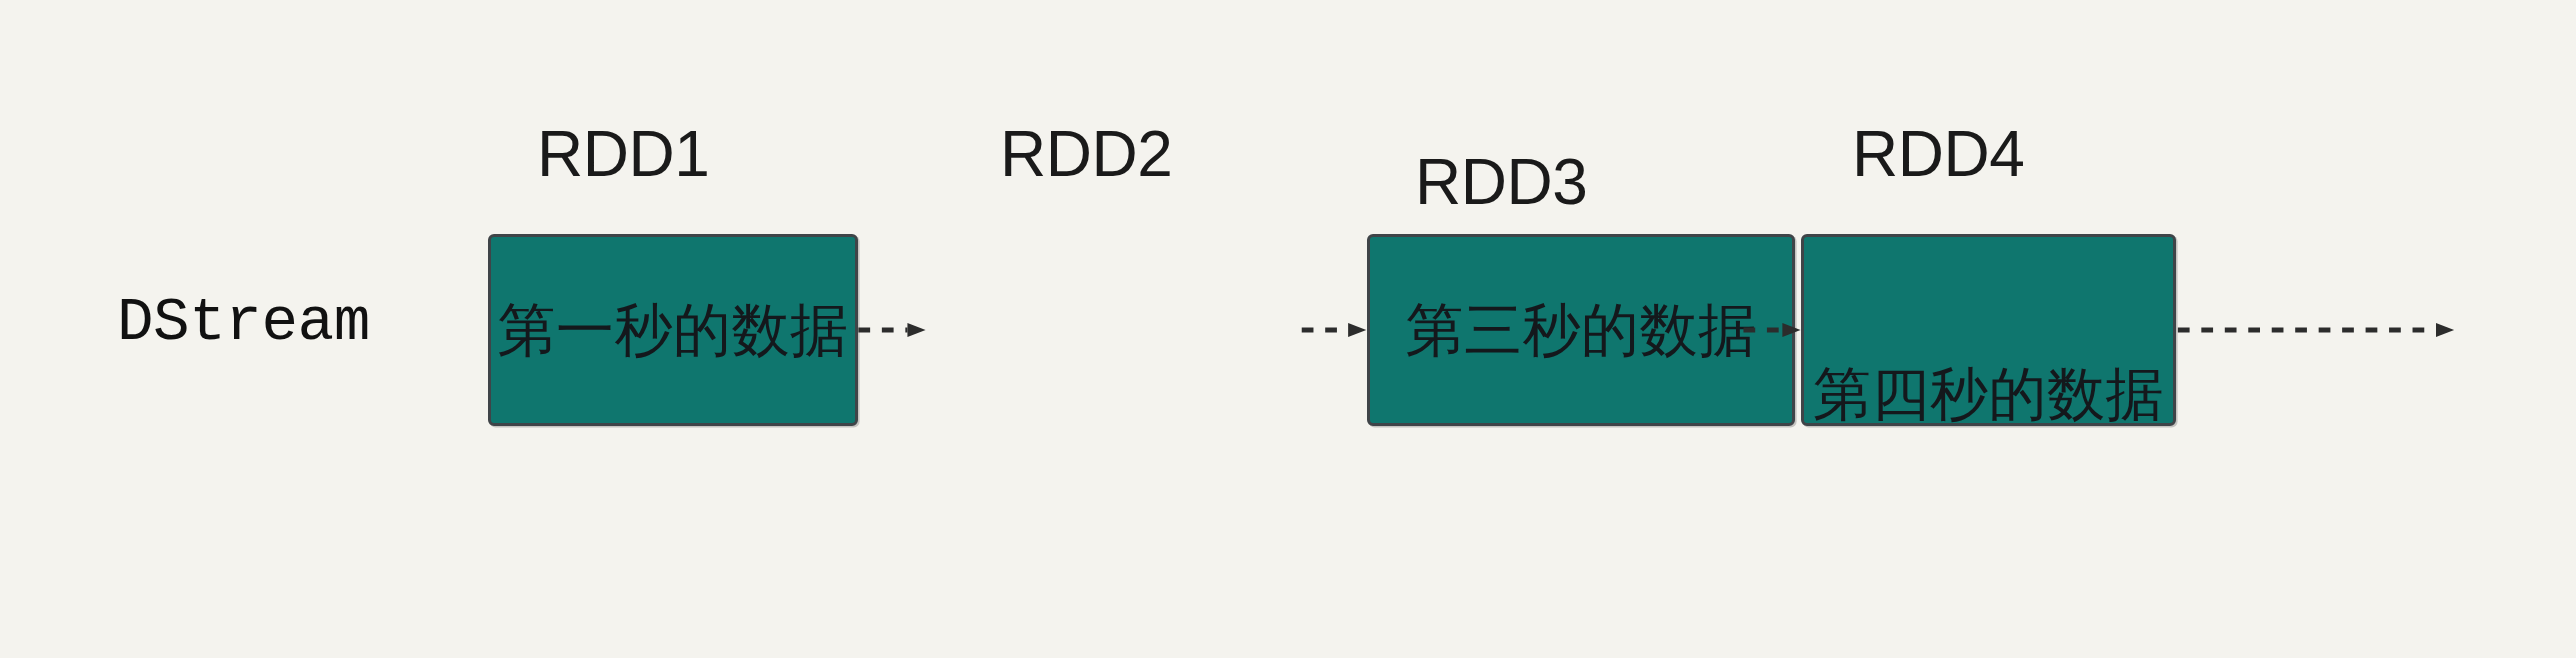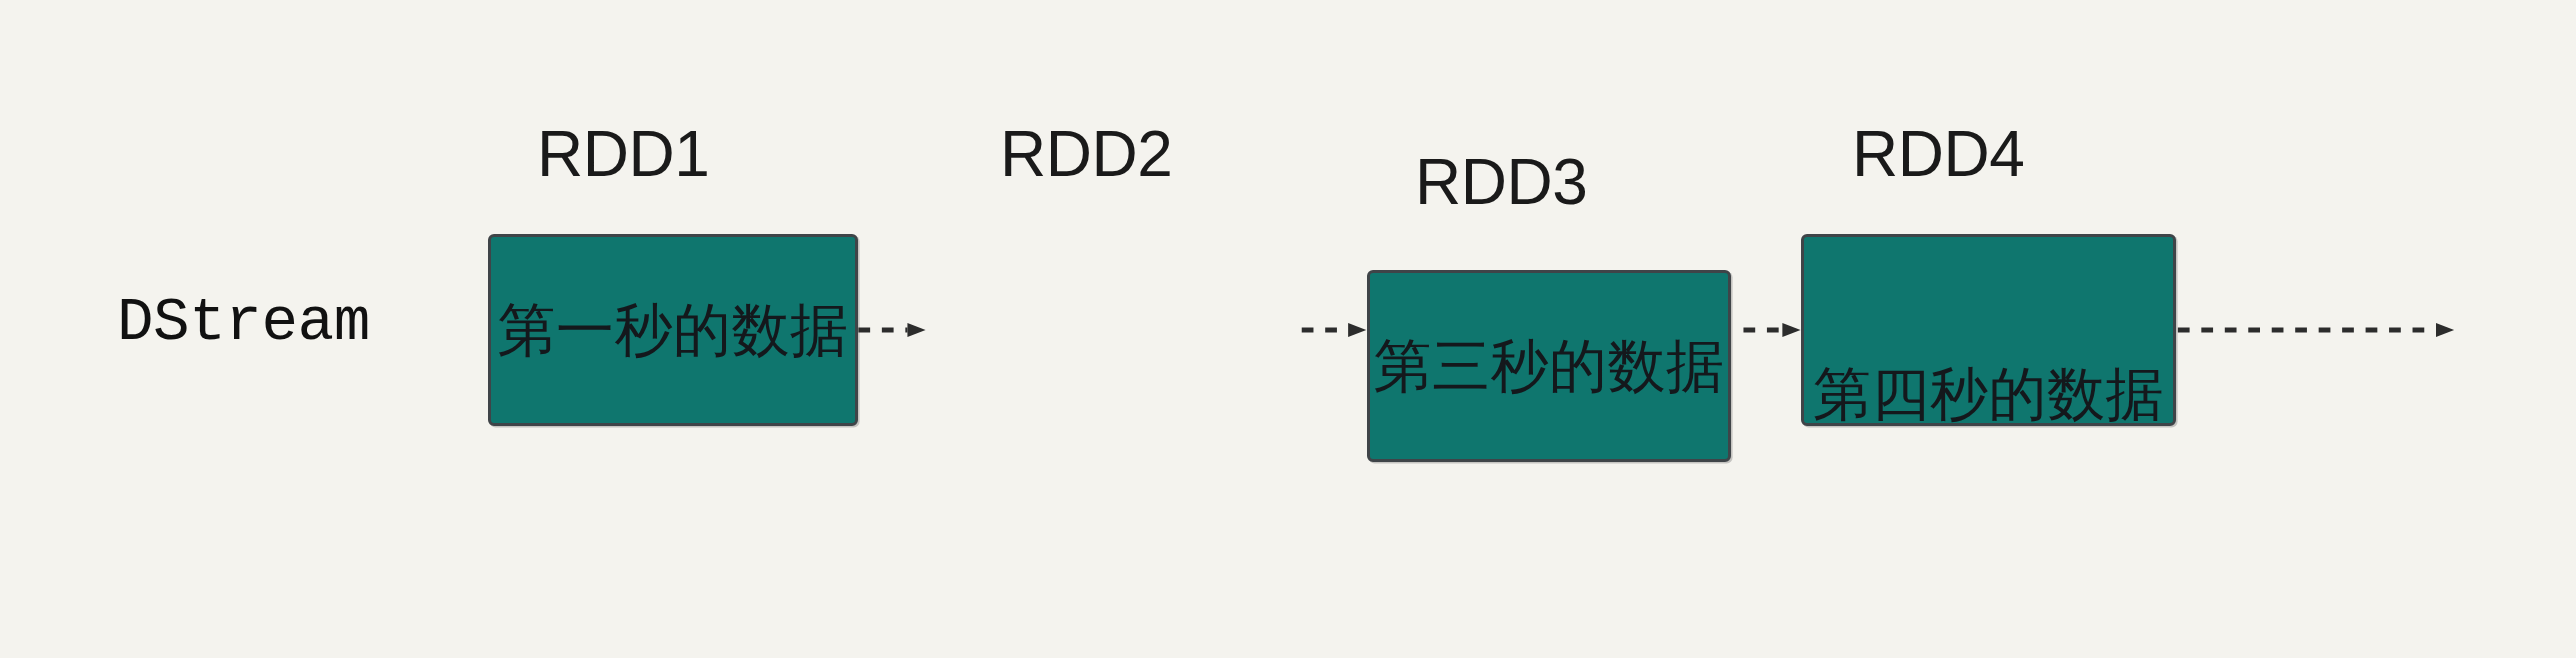--- a/index.html
+++ b/index.html
@@ -79,21 +79,21 @@
   <div class="stream-label">DStream</div>
 
   <div class="rdd-caption" id="cap-0" style="left: 537px;">RDD1</div>
   <div class="rdd-caption" id="cap-1" style="left: 976px; margin-left: 24px;">RDD2</div>
   <div class="rdd-caption" id="cap-2" style="left: 1415px; margin-top: 28px;">RDD3</div>
   <div class="rdd-caption" id="cap-3" style="left: 1852px;">RDD4</div>
 
   <div class="rdd-box" id="box-0" style="left: 488px; width: 370px;">
     <span class="rdd-box-text">第一秒的数据</span>
   </div>
-  <div class="rdd-box" id="box-2" style="left: 1367px; width: 364px; margin-top: 36px;">
+  <div class="rdd-box" id="box-2" style="left: 1367px; width: 428px;">
     <span class="rdd-box-text">第三秒的数据</span>
   </div>
   <div class="rdd-box" id="box-3" style="left: 1801px; width: 375px; align-items: flex-end;">
     <span class="rdd-box-text">第四秒的数据</span>
   </div>
 
   <div id="connector-layer">
       <div class="connector" style="left: 858px; width: 68px;">
         <svg width="68" height="16" viewBox="0 0 126 30">
           <line x1="0" y1="15" x2="92" y2="15" stroke="#2c2c2c" stroke-width="9" stroke-dasharray="22 22" stroke-linecap="butt"></line>

